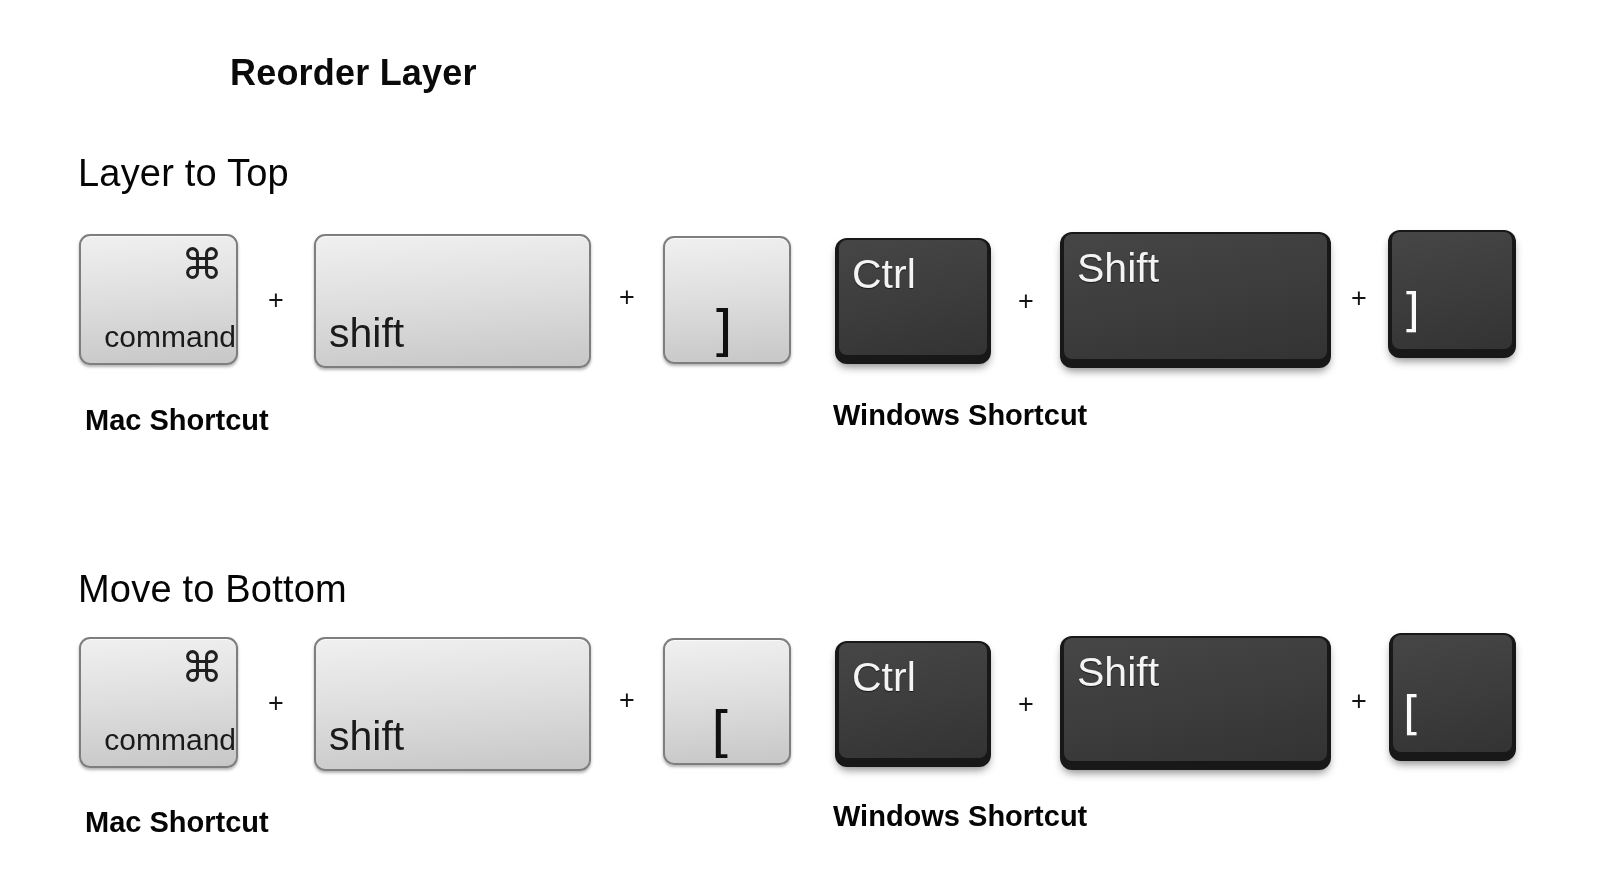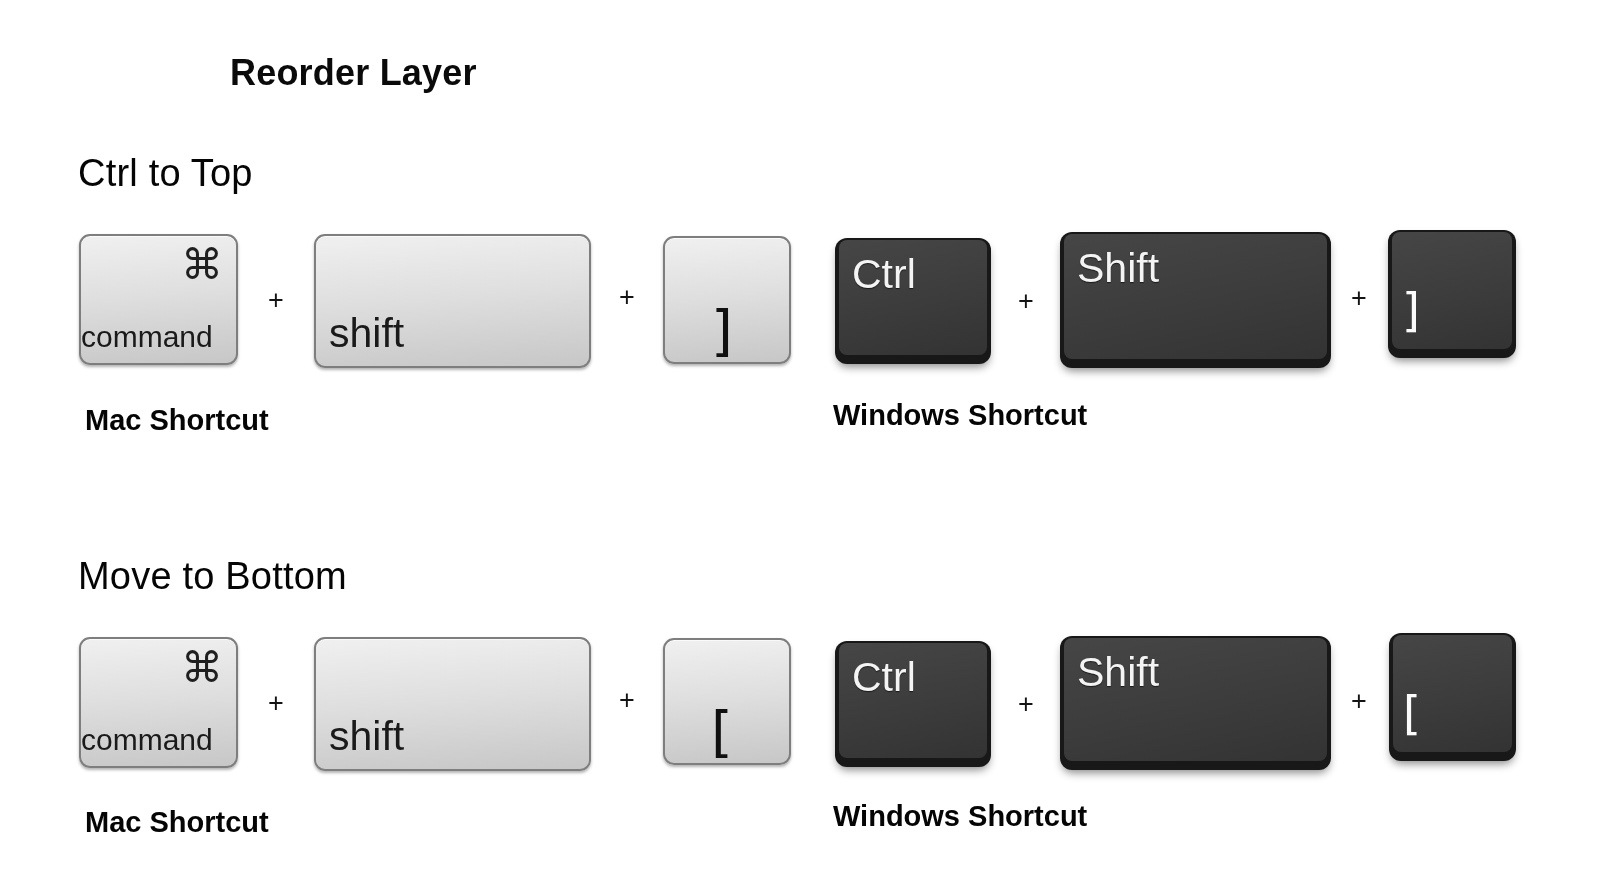--- a/index.html
+++ b/index.html
@@ -8,39 +8,39 @@
     font-family:"Liberation Sans","DejaVu Sans",sans-serif;color:#000;overflow:hidden;
   }
   .title{
     position:absolute;left:230px;top:52px;margin:0;
     font-size:36px;font-weight:700;letter-spacing:.2px;color:#0a0a0a;
   }
   .heading{
     position:absolute;margin:0;font-size:38px;font-weight:400;color:#050505;letter-spacing:.2px;
   }
   .h-top{left:78px;top:152px;}
-  .h-bottom{left:78px;top:555px;}
+  .h-bottom{left:78px;top:568px;}
   .caption{position:absolute;font-size:29px;font-weight:700;color:#050505;}
   .plus{
     position:absolute;width:36px;height:40px;text-align:center;
     font-size:27px;line-height:40px;color:#141414;font-weight:400;
   }
   .key{position:absolute;box-sizing:border-box;}
   
   .key.light{
     background:linear-gradient(176deg,#f0f0f0 0%,#dedede 48%,#c7c7c7 100%);
     border:2px solid #7e7e7e;border-radius:11px;
     box-shadow:0 2px 3px rgba(0,0,0,.30), inset 0 1px 0 rgba(255,255,255,.65);
   }
   .cmd-sym{
     position:absolute;top:8px;right:13px;font-size:42px;line-height:1;
     font-family:"DejaVu Sans",sans-serif;color:#1f1f1f;font-weight:400;
   }
   .cmd-lbl{
-    position:absolute;left:0;right:0;bottom:9px;text-align:left;
+    position:absolute;left:0;right:0;bottom:9px;text-align:right;
     font-size:30px;color:#1a1a1a;
   }
   .shift-lbl{
     position:absolute;left:13px;bottom:9px;font-size:41px;color:#1a1a1a;
   }
   .mac-bracket{
     position:absolute;left:46%;top:74%;transform:translate(-50%,-50%);
     font-size:56px;color:#101010;font-family:"DejaVu Sans",sans-serif;font-weight:400;
   }
   
@@ -83,21 +83,21 @@
   .c-mac-1{left:85px;top:404px;}  .c-win-1{left:833px;top:399px;}
   .c-mac-2{left:85px;top:806px;}  .c-win-2{left:833px;top:800px;}
 </style>
 </head>
 <body>
 
 <div class="canvas">
 
   <h1 class="title">Reorder Layer</h1>
 
-  <h2 class="heading h-top">Ctrl to Top</h2>
+  <h2 class="heading h-top">Layer to Top</h2>
 
   <div class="key light k-cmd-1">
     <span class="cmd-sym">⌘</span>
     <span class="cmd-lbl">command</span>
   </div>
   <span class="plus p1">+</span>
   <div class="key light k-mshift-1">
     <span class="shift-lbl">shift</span>
   </div>
   <span class="plus p2">+</span>

